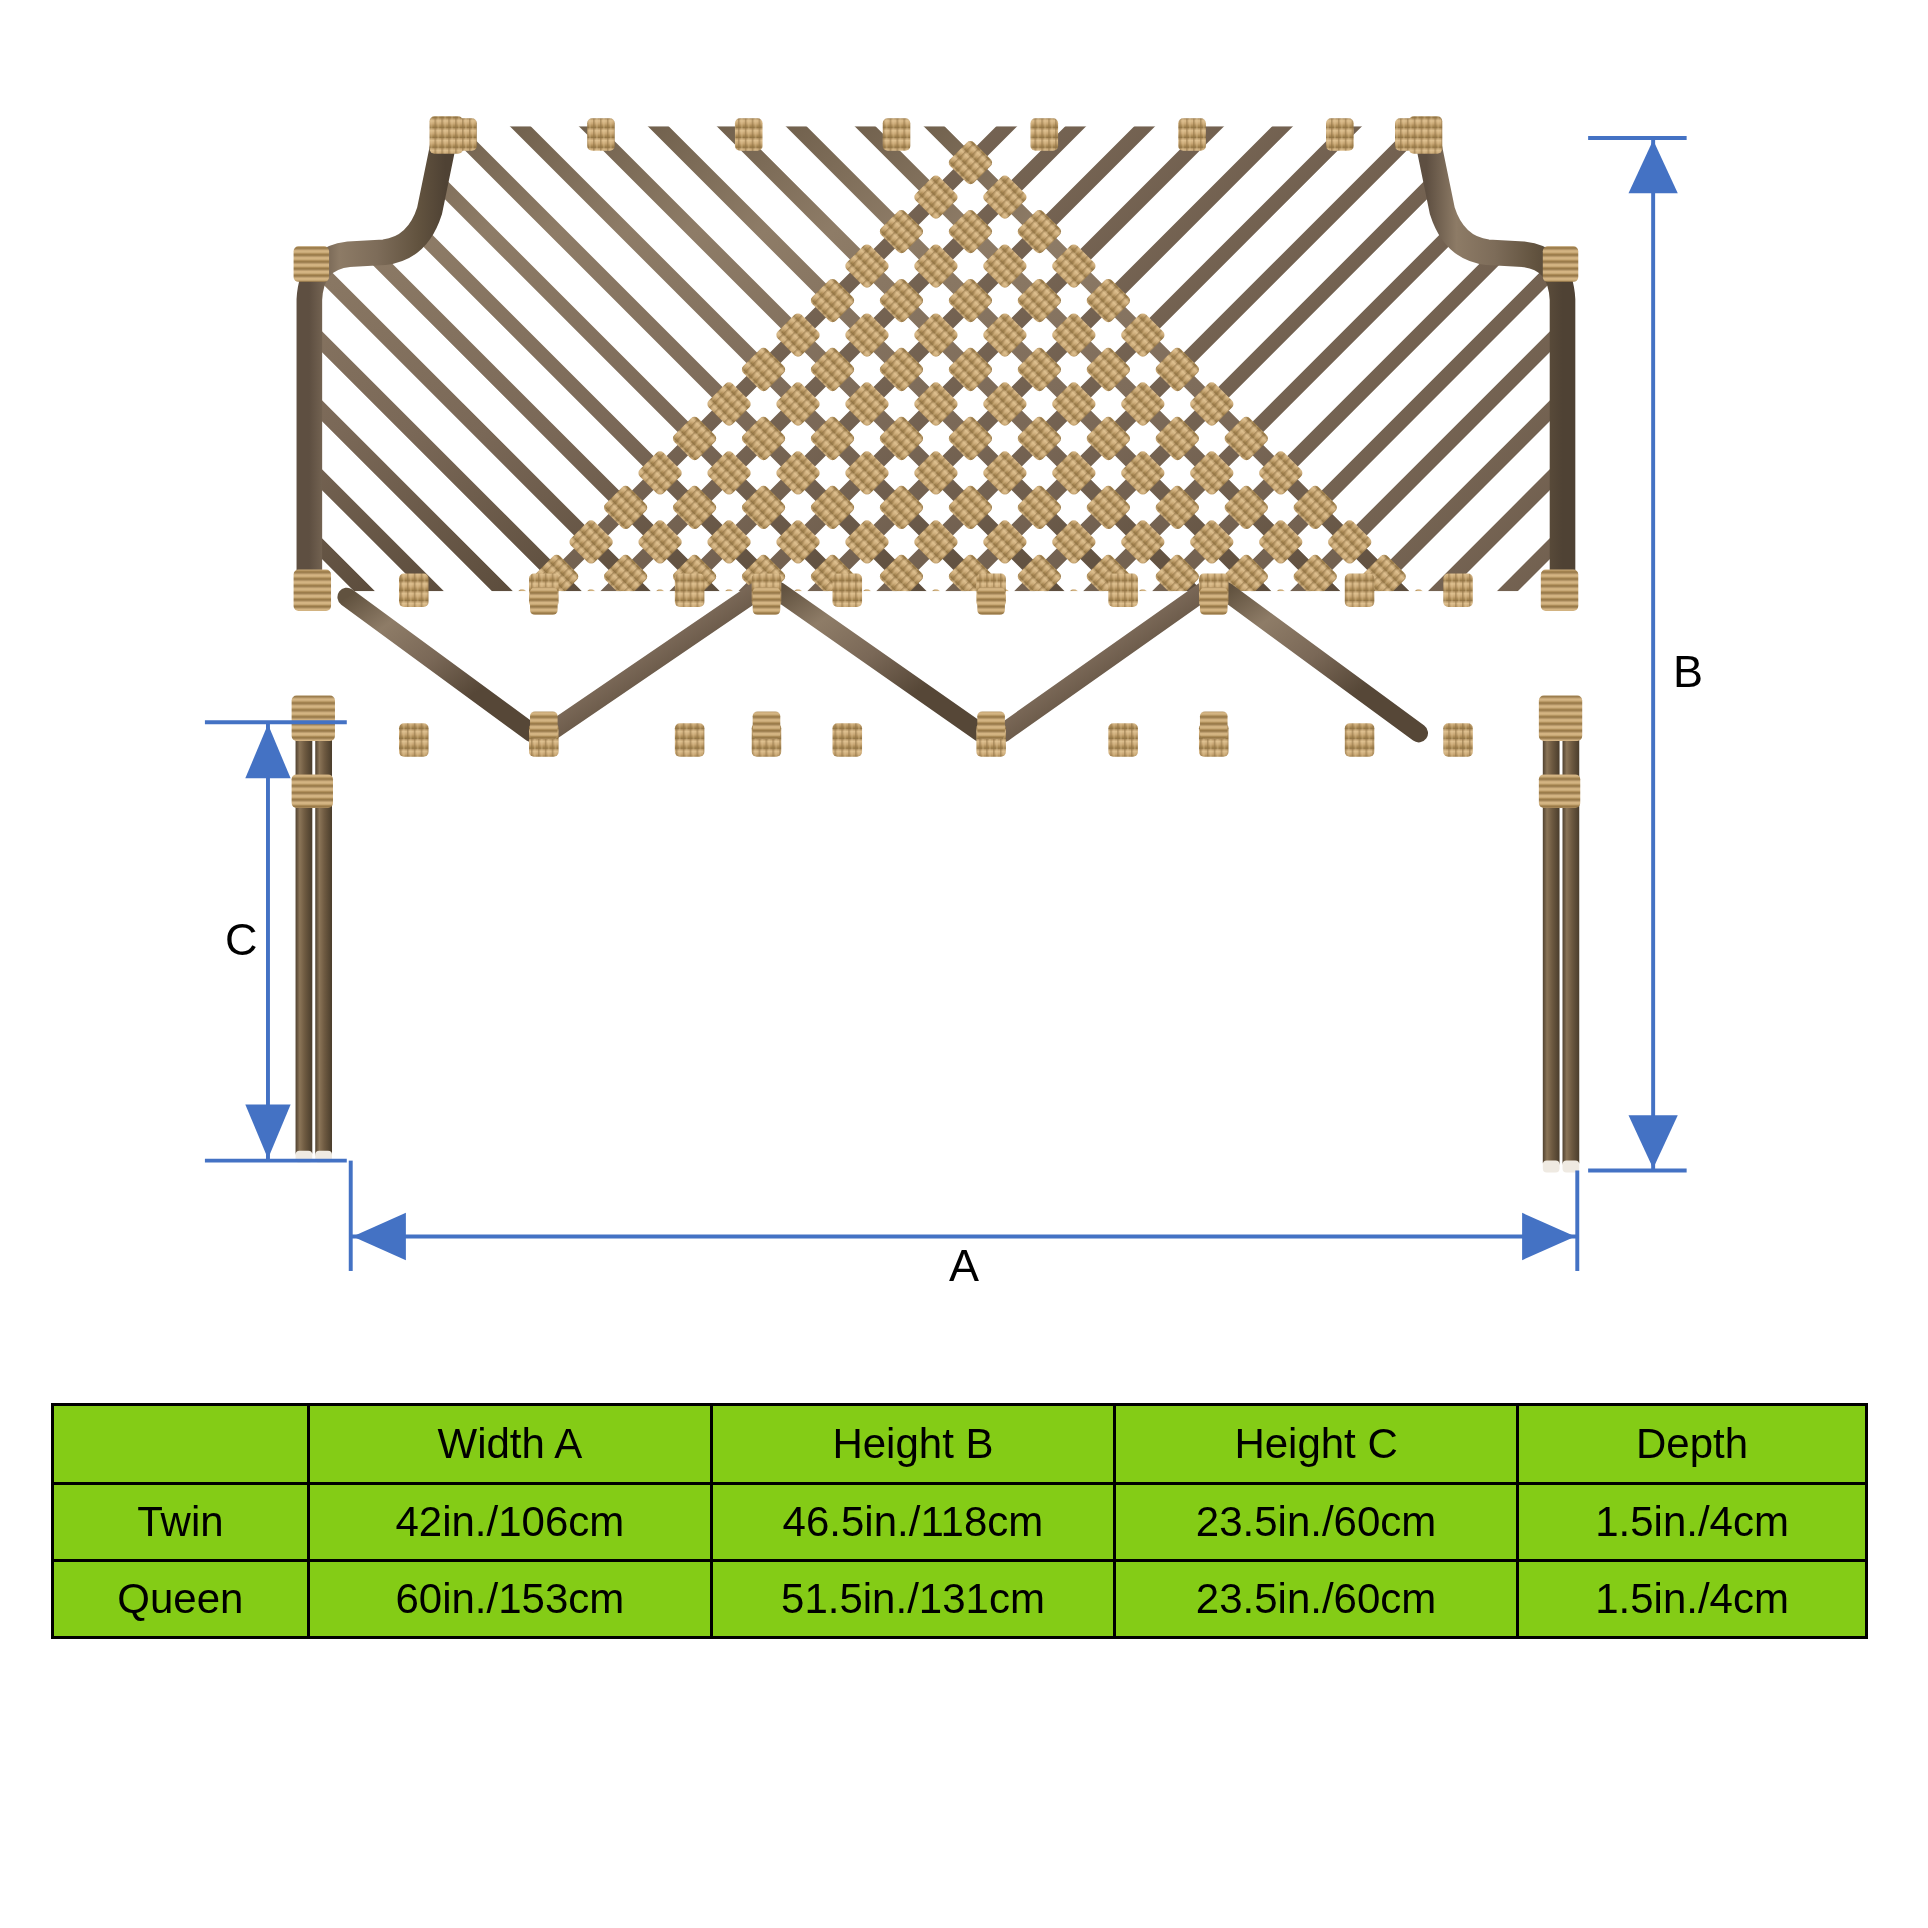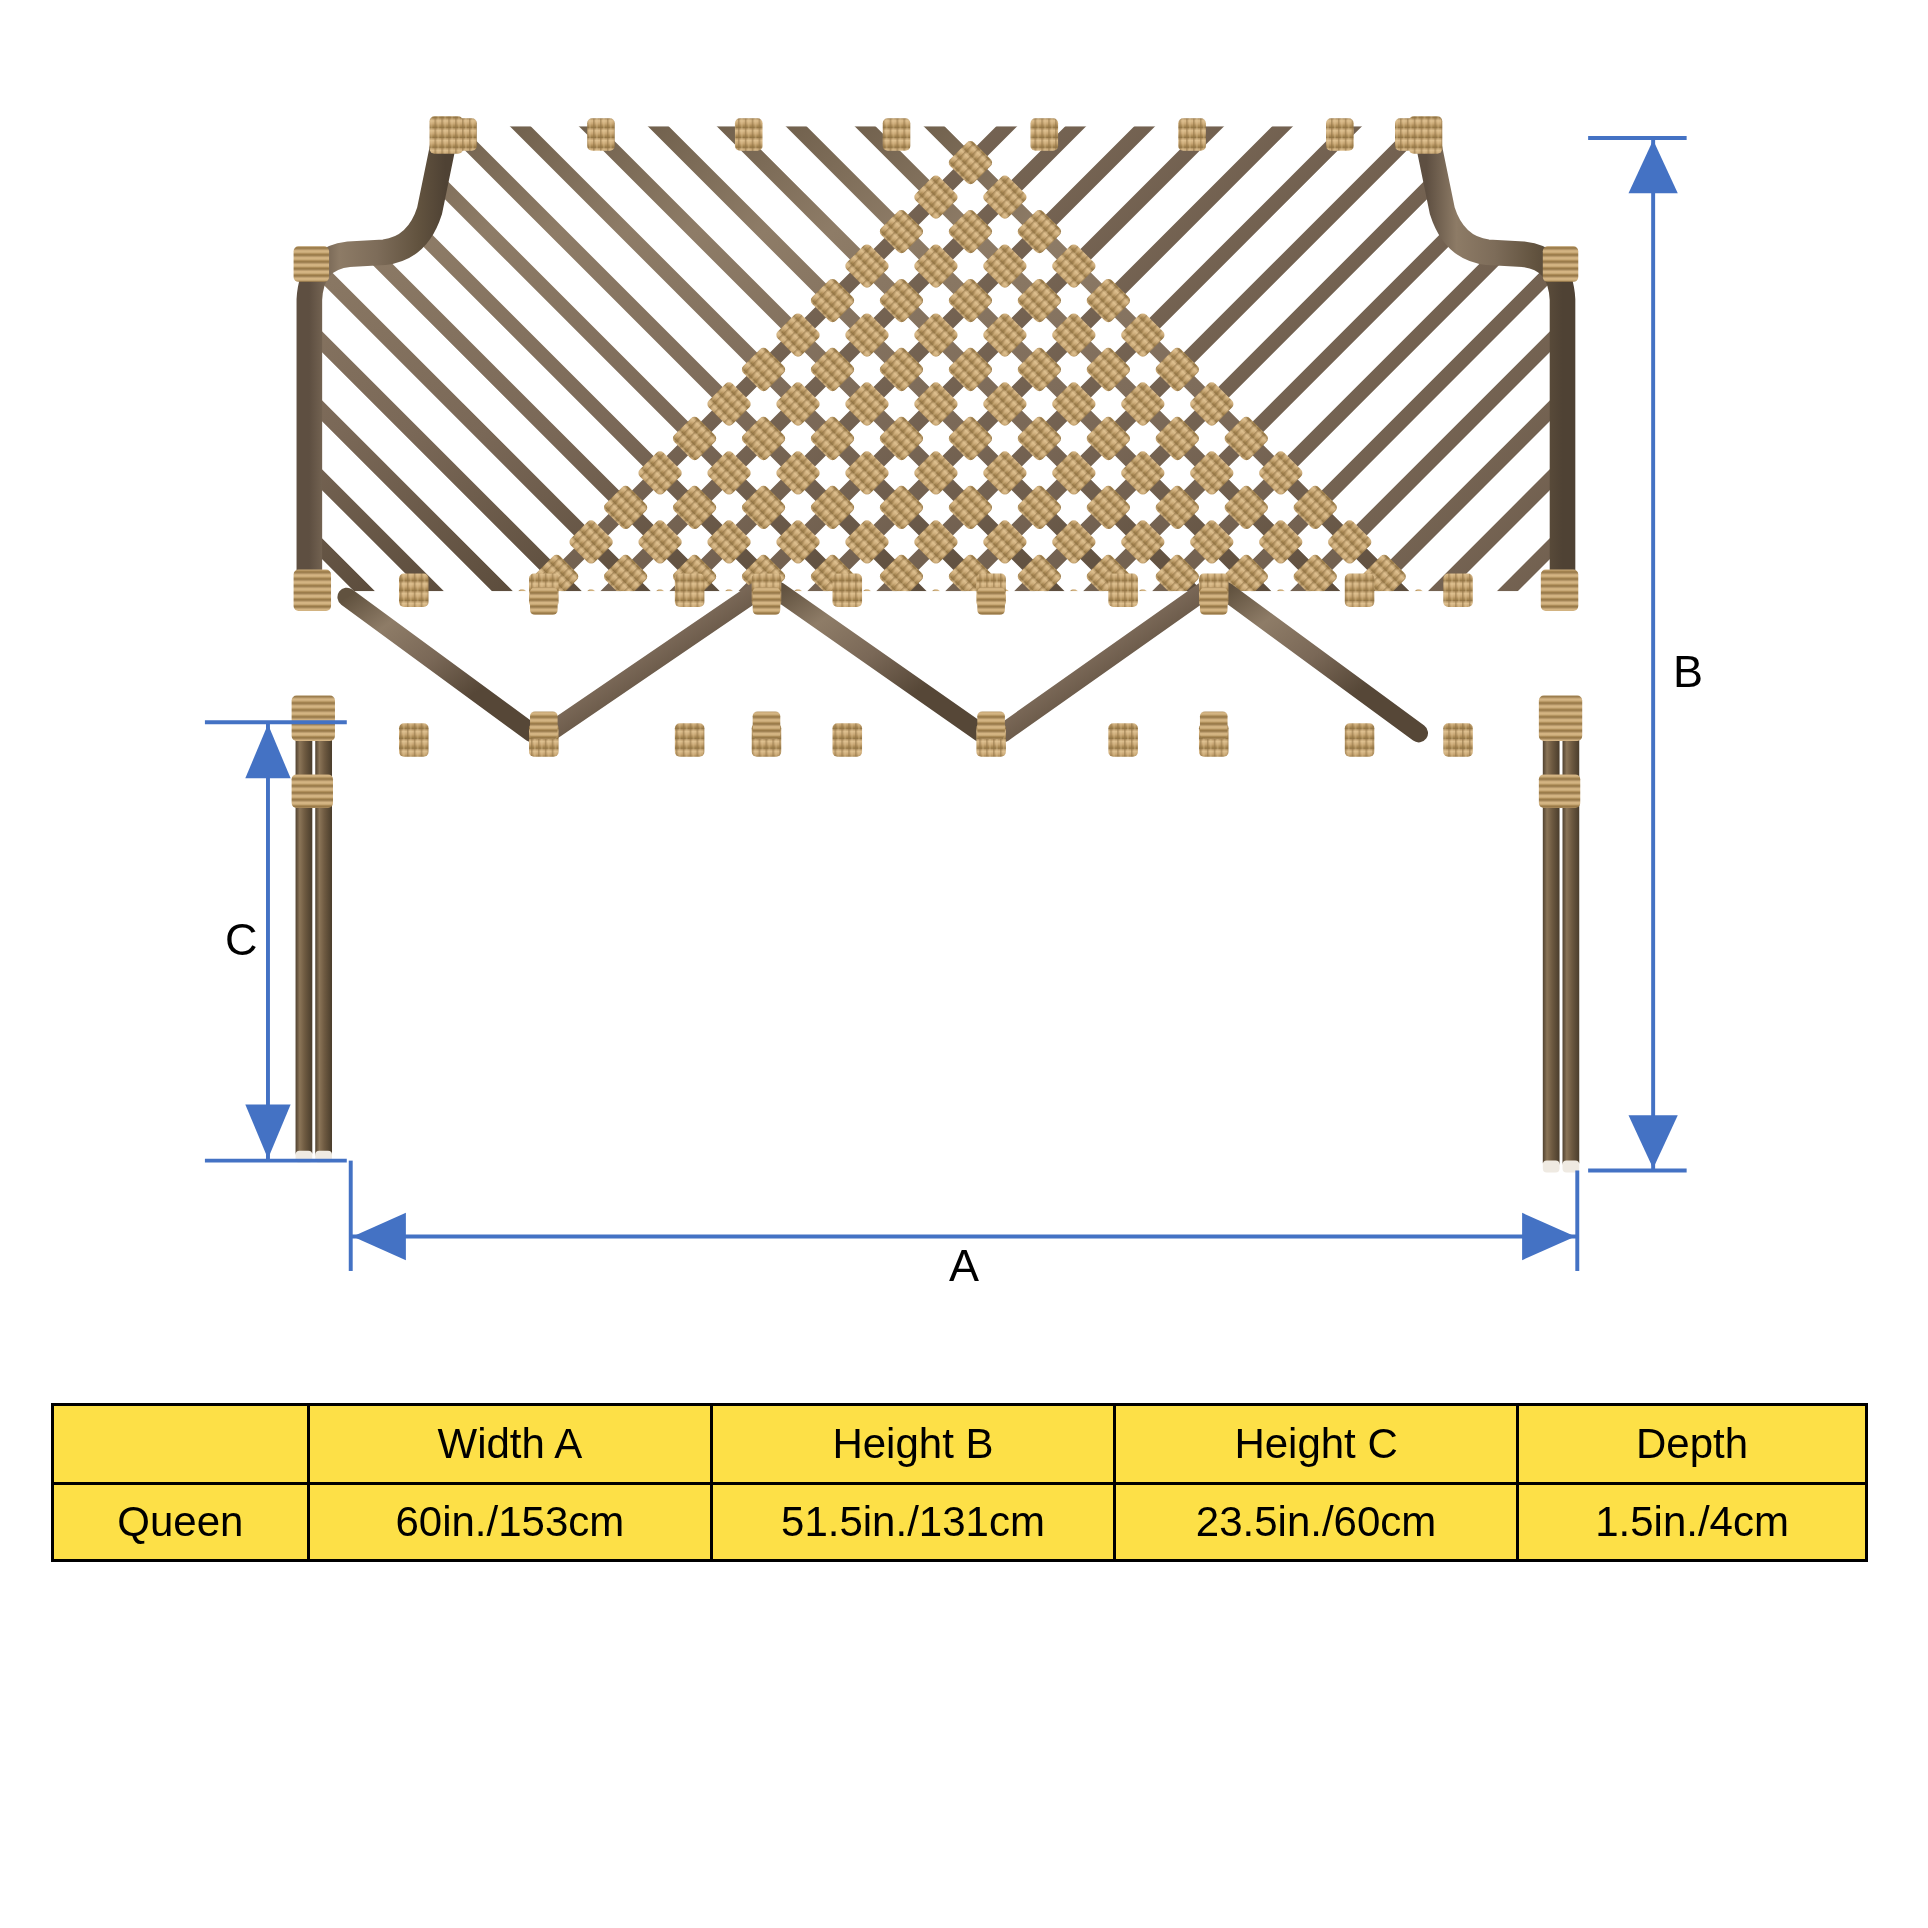--- a/index.html
+++ b/index.html
@@ -52,21 +52,21 @@
   #spec-table-wrap {
     position: absolute;
     left: 51px;
     top: 1403px;
     width: 1827px;
   }
   table.spec {
     border-collapse: collapse;
     table-layout: fixed;
     width: 1817px;
-    background: #fde047;
+    background: #84cc16;
   }
   table.spec col.c0 { width: 231px; }
   table.spec col.c1 { width: 364px; }
   table.spec col.c2 { width: 364px; }
   table.spec col.c3 { width: 364px; }
   table.spec col.c4 { width: 315px; }
 
   table.spec th, table.spec td {
     border: 3px solid #000000;
     text-align: center;
@@ -447,20 +447,27 @@
         <tr>
           <th></th>
           <th>Width A</th>
           <th>Height B</th>
           <th>Height C</th>
           <th>Depth</th>
         </tr>
       </thead>
       <tbody>
         <tr>
+          <td>Twin</td>
+          <td>42in./106cm</td>
+          <td>46.5in./118cm</td>
+          <td>23.5in./60cm</td>
+          <td>1.5in./4cm</td>
+        </tr>
+        <tr>
           <td>Queen</td>
           <td>60in./153cm</td>
           <td>51.5in./131cm</td>
           <td>23.5in./60cm</td>
           <td>1.5in./4cm</td>
         </tr>
       </tbody>
     </table>
   </div>
 

